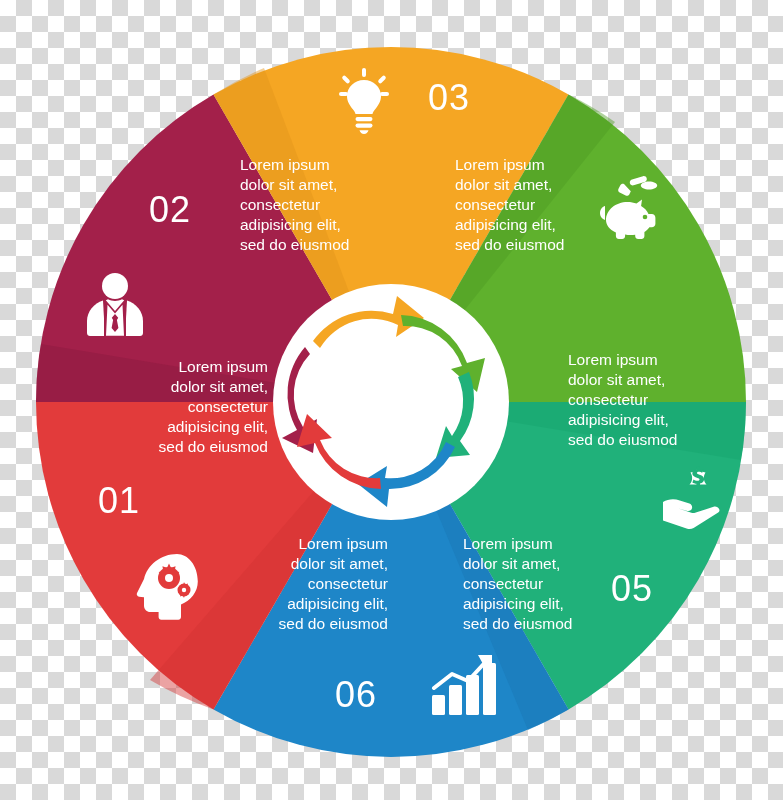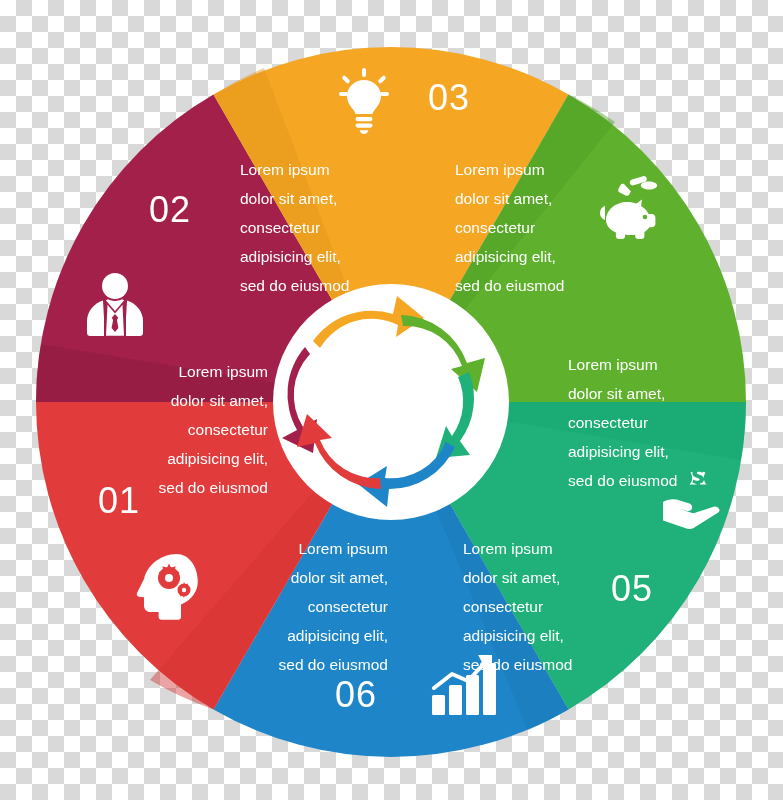--- a/index.html
+++ b/index.html
@@ -14,21 +14,21 @@
     background-position:0 0,16px 16px;
   }
   #stage{position:absolute;left:0;top:0;width:783px;height:800px;}
   svg.wheel{position:absolute;left:0;top:0;width:783px;height:800px;display:block;}
   .seg-num{
     fill:#ffffff;font-family:"Liberation Sans",sans-serif;
     font-size:36px;font-weight:400;letter-spacing:1px;
     dominant-baseline:middle;
   }
   .seg-text{
-    position:absolute;color:#ffffff;font-size:15.5px;line-height:29px;
+    position:absolute;color:#ffffff;font-size:15.5px;line-height:20px;
     font-family:"Liberation Sans",sans-serif;white-space:pre-line;
   }
   .icon-wrap{position:absolute;}
   .icon-wrap svg{display:block;}
 </style>
 </head>
 <body>
 
 <div id="stage">
 

